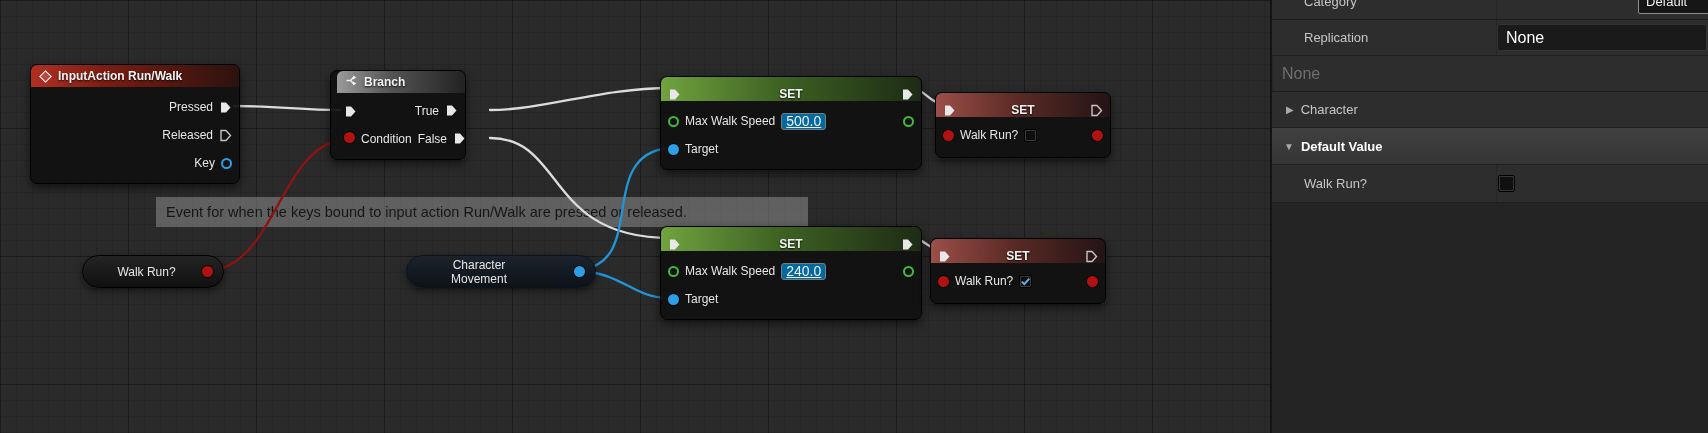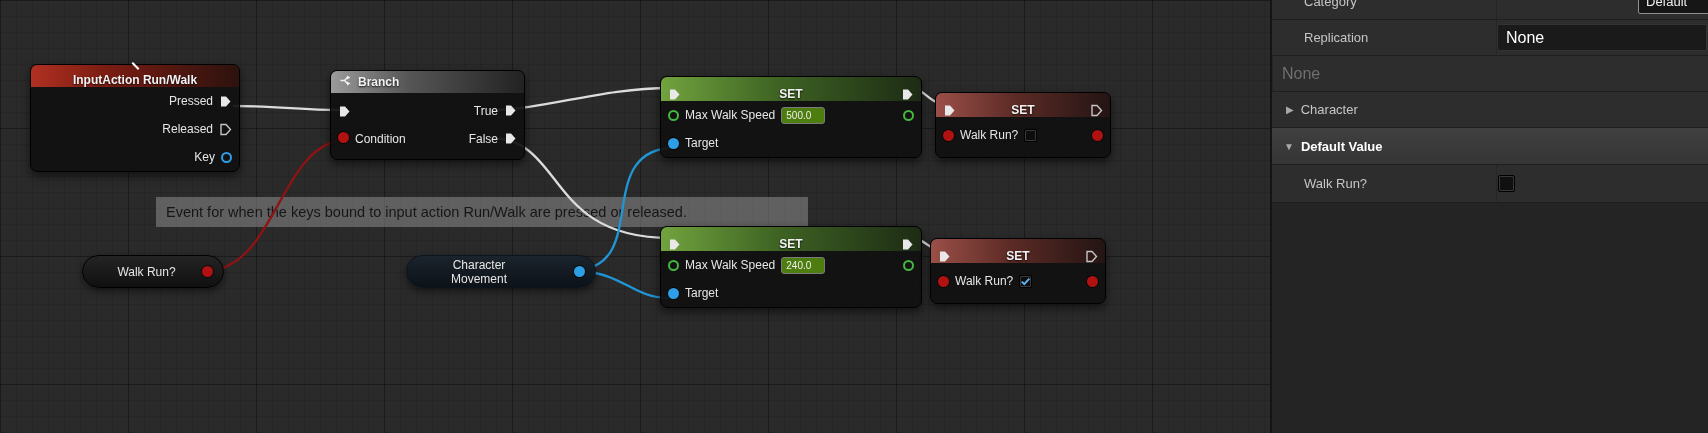--- a/index.html
+++ b/index.html
@@ -23,48 +23,48 @@
 
   .wires { position:absolute; left:0; top:0; }
   .wires path { fill:none; stroke-width:2.3; stroke-linecap:round; }
 
   
   .node { position:absolute; background:rgba(16,16,16,.93); border:1px solid #000;
     border-radius:7px; box-shadow:0 4px 10px rgba(0,0,0,.55); color:#e4e4e4; }
   .hdr { height:22px; border-radius:6px 6px 0 0; display:flex; align-items:center;
     gap:6px; padding:0 8px; font-weight:bold; font-size:12px; color:#f2f2f2;
     text-shadow:0 1px 2px rgba(0,0,0,.85); }
-  .hdr-event  { background:linear-gradient(90deg,#b03022 0%,#7c1d12 35%,#2c120e 100%);flex-direction:column; }
+  .hdr-event  { background:linear-gradient(90deg,#b03022 0%,#7c1d12 35%,#2c120e 100%); }
   .hdr-branch { background:linear-gradient(90deg,#9b9b9b 0%,#565656 40%,#222222 100%); }
   .hdr-set { position:relative; height:24px; border-radius:6px 6px 0 0; display:flex;
     align-items:flex-end; justify-content:space-between; padding:0 7px; }
   .hdr-green { background:linear-gradient(90deg,#71a33e 0%,#3e6323 45%,#1d2b14 100%); }
   .hdr-redset{ background:linear-gradient(90deg,#9b4f48 0%,#5d2b26 45%,#231413 100%); }
   .settitle { position:absolute; left:0; right:0; text-align:center; font-weight:bold;
     font-size:12px; color:#f2f2f2; text-shadow:0 1px 2px rgba(0,0,0,.85); pointer-events:none; }
   .hdr-set .execpin { position:relative; z-index:2; }
-  .nbody { padding:0 0; }
+  .nbody { padding:6px 0; }
   .prow { display:flex; align-items:center; gap:6px; padding:0 7px; height:28px; font-size:12px; }
   .prow.right { justify-content:flex-end; }
   .prow.split { justify-content:space-between; }
   .grp { display:flex; gap:6px; }
   .plabel { color:#e6e6e6; }
   .mleft { margin-left:auto; }
 
   .execpin { width:13px; height:13px; display:inline-block; }
   .execpin svg { display:block; }
   .cpin { width:11px; height:11px; border-radius:50%; display:inline-block; flex:0 0 auto; }
   .filled-red  { background:#b01212; box-shadow:0 0 0 1px rgba(0,0,0,.6); }
   .filled-blue { background:#2e9fe6; box-shadow:0 0 0 1px rgba(0,0,0,.6); }
   .hollow-blue { border:2.5px solid #2e9fe6; background:transparent; }
   .hollow-green{ border:2.5px solid #45b83e; background:transparent; }
 
-  .valbox { min-width:44px; height:17px; background:#4d7c0f; border:1px solid #7a7a7a;
-    border-radius:3px; font-size:10px; color:#eee; display:inline-flex; align-items:center;
-    padding:0 4px; }
+  .valbox { min-width:44px; height:17px; background:#0369a1; border:1px solid #7a7a7a;
+    border-radius:3px; font-size:14px; color:#eee; display:inline-flex; align-items:center;
+    padding:0 4px;text-decoration:underline; }
 
   .chk { width:13px; height:13px; background:#0d0d0d; border:1px solid #000;
     box-shadow:inset 0 0 0 1px #3a3a3a; border-radius:2px; display:inline-flex;
     align-items:center; justify-content:center; }
 
   
   .vpill { position:absolute; height:33px; border-radius:17px; display:flex; align-items:center;
     gap:8px; padding:0 10px 0 16px; font-size:12px; color:#e8e8e8;
     background:linear-gradient(#242424,#101010); border:1px solid #000;
     box-shadow:0 3px 7px rgba(0,0,0,.5); }
@@ -139,21 +139,21 @@
             </svg>
           </span>
       </div>
       <div class="prow right">
         <span class="plabel">Key</span>
         <span class="cpin hollow-blue"></span>
       </div>
     </div>
   </div>
 
-  <div class="node" style="left:330px;top:70px;width:195px;">
+  <div class="node" style="left:330px;top:70px;width:136px;padding-left:6px;">
     <div class="hdr hdr-branch">
       <span><svg width="13" height="13" viewBox="0 0 13 13">
             <g fill="none" stroke="#f0f0f0" stroke-width="1.5">
               <path d="M1.5 6.5 H5 C7 6.5 7 3.5 8.5 3.5"></path>
               <path d="M5 6.5 C7 6.5 7 9.5 8.5 9.5"></path>
             </g>
             <path d="M8 1.6 L11.4 3.5 L8 5.4 Z" fill="#f0f0f0"></path>
             <path d="M8 7.6 L11.4 9.5 L8 11.4 Z" fill="#f0f0f0"></path>
           </svg></span>
       <span>Branch</span>

